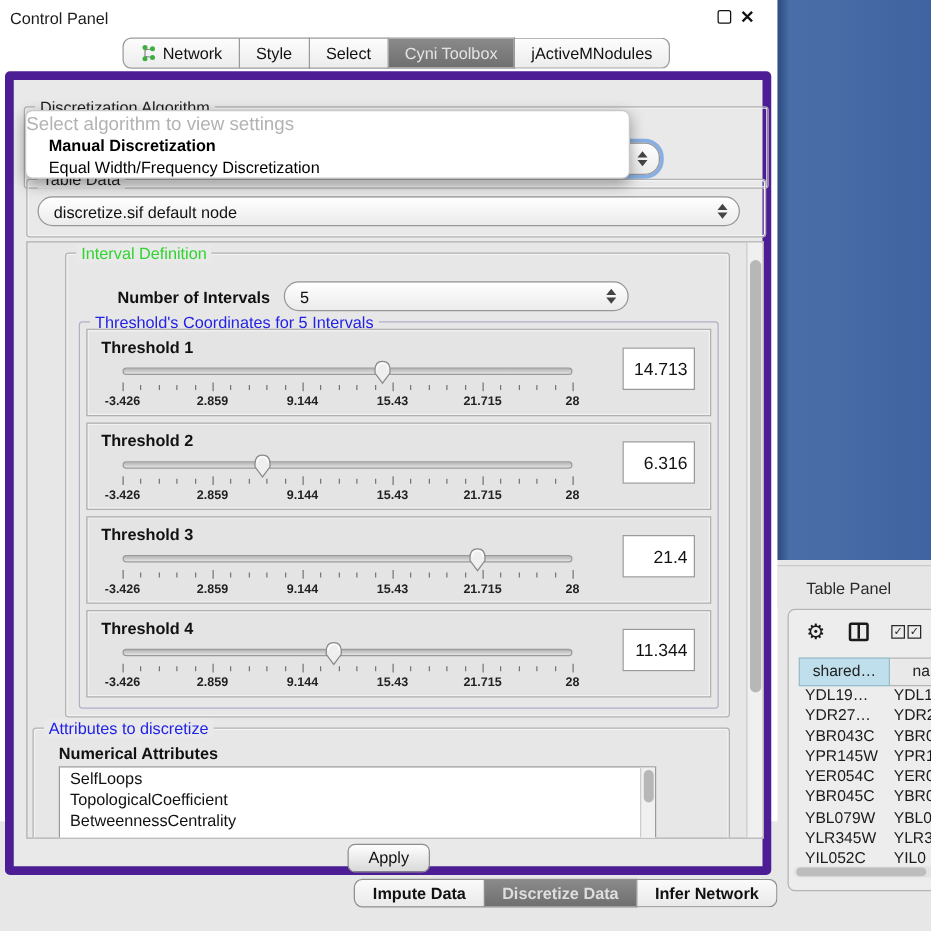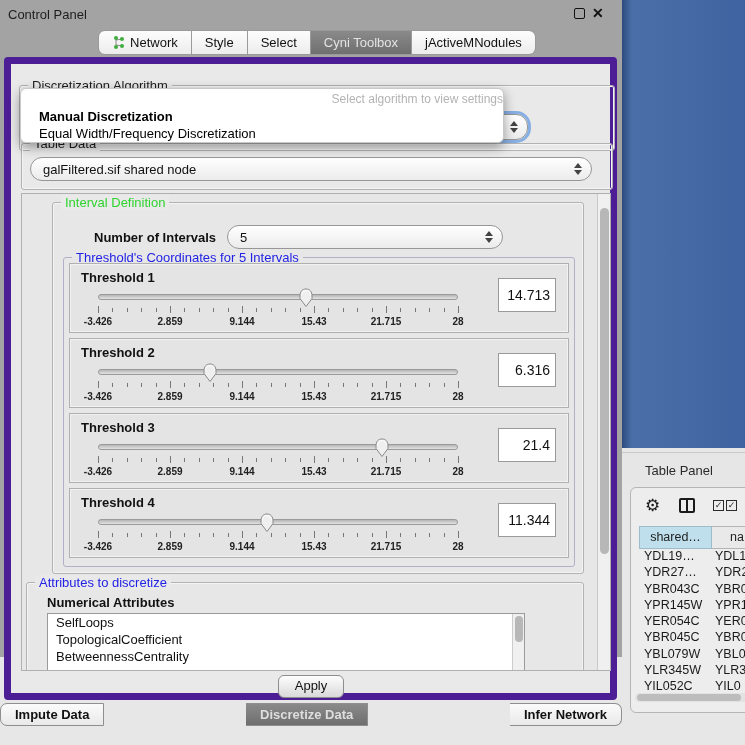--- a/index.html
+++ b/index.html
@@ -1,21 +1,21 @@
 <!DOCTYPE html>
 <html><head>
 <meta charset="utf-8">
 <style>
   * { margin:0; padding:0; box-sizing:border-box; }
   html,body { width:745px; height:745px; }
   body { font-family:"Liberation Sans", sans-serif; background:#e7e7e7; overflow:hidden; position:relative; }
   .abs { position:absolute; }
 
   
-  #control-panel { left:0; top:0; width:622px; height:657px; background:#a3a3a3; }
+  #control-panel { left:0; top:0; width:622px; height:657px; background:#ffffff; }
   .cp-title { left:8px; top:7px; font-size:13px; color:#1d1d1d; }
   .cp-float { left:574px; top:8px; width:11px; height:11px; border:1.5px solid #111; border-radius:2px; }
   .cp-close { left:592px; top:5px; font-size:14px; font-weight:bold; color:#111; }
 
   
   #top-tab-bar { left:0; top:30px; width:622px; display:flex; justify-content:center; }
   .tab { display:flex; align-items:center; gap:5px; padding:4px 13px; font-size:13px; color:#111;
          background:linear-gradient(#fdfdfd,#ececec); border:1px solid #9a9a9a; border-left:none; }
   .tab:first-child { border-left:1px solid #9a9a9a; border-radius:7px 0 0 7px;margin-left:12px; }
   .tab:last-child  { border-radius:0 7px 7px 0; }
@@ -37,21 +37,21 @@
   .spinner { position:absolute; right:9px; top:50%; transform:translateY(-50%); display:flex; flex-direction:column; gap:2px; }
   .spinner i { display:block; width:0; height:0; border-left:4px solid transparent; border-right:4px solid transparent; }
   .spinner .up { border-bottom:5px solid #444; }
   .spinner .dn { border-top:5px solid #444; }
 
   
   #algo-group { left:8px; top:21px; width:596px; height:66px; }
   #algo-combo { left:8px; top:28px; width:500px; height:26px; }
   #algo-popup { left:9px; top:24px; width:484px; height:55px; background:#fff; border:1px solid #c9c9c9; border-radius:6px;
                 box-shadow:0 4px 12px rgba(0,0,0,.38); z-index:5; overflow:hidden; padding-top:2px; }
-  #algo-popup .hint { text-align:right; color:#b3b3b3; font-size:12px; line-height:17px; }
+  #algo-popup .hint { text-align:left; color:#b3b3b3; font-size:15px; line-height:17px; }
   #algo-popup .item { font-size:13px; color:#000; line-height:17px; padding-left:18px; }
   #algo-popup .item.bold { font-weight:bold; }
 
   #table-data-group { left:10px; top:79px; width:592px; height:47px; }
   #table-data-combo { left:8px; top:13px; width:562px; height:24px; }
 
   
   #viewport { left:10px; top:129px; width:590px; height:478px; border:1px solid #b0b0b0; background:#e7e7e7; overflow:hidden; }
   #main-vscroll { position:absolute; right:0; top:0; width:13px; height:100%; background:#f0f0f0; border-left:1px solid #c9c9c9; }
   #main-vscroll .thumb { position:absolute; left:2px; top:14px; width:9px; height:346px; background:#b7b7b7; border-radius:5px; }
@@ -78,21 +78,21 @@
   #attr-group { left:4px; top:388px; width:558px; height:140px; }
   #attr-subtitle { position:absolute; left:20px; top:12px; font-size:13px; font-weight:bold; color:#111; }
   #attr-list { position:absolute; left:20px; top:30px; width:478px; height:70px; background:#fff; border:1px solid #9a9a9a; overflow:hidden; }
   .attr-item { font-size:13px; color:#111; padding:1px 0 1px 8px; }
   #attr-vscroll { position:absolute; right:0; top:0; width:12px; height:100%; background:#f0f0f0; border-left:1px solid #ccc; }
   #attr-vscroll .thumb { position:absolute; left:2px; top:2px; width:8px; height:26px; background:#b7b7b7; border-radius:4px; }
 
   #apply-btn { left:267px; top:611px; width:66px; height:23px; background:linear-gradient(#fefefe,#d9d9d9);
                border:1px solid #8d8d8d; border-radius:6px; font-size:13px; color:#111; text-align:center; line-height:20px; }
 
-  #bottom-tab-bar { left:0; top:703px; width:622px; display:flex; justify-content:space-between;gap:48px; }
+  #bottom-tab-bar { left:0; top:703px; width:622px; display:flex; justify-content:flex-end; }
   .btab { padding:3px 14px; font-size:13px; font-weight:bold; color:#111; background:linear-gradient(#fbfbfb,#e9e9e9);
           border:1px solid #8f8f8f; border-left:none; }
   .btab:first-child { border-left:1px solid #8f8f8f; border-radius:7px 0 0 7px; }
   .btab:last-child { border-radius:0 7px 7px 0; }
   .btab.sel { background:linear-gradient(#8a8a8a,#6f6f6f); color:#dedede; }
 
   
   #net-window { left:622px; top:0; width:123px; height:448px; background:linear-gradient(90deg,#2c4a7e,#4a6fa8 10px,#3f63a0); }
 
   #table-panel-label { left:622px; top:452px; width:123px; height:34px; background:#e6e6e6; border-top:1px solid #cacaca; }
@@ -166,21 +166,21 @@
 
     <div id="algo-popup" class="abs">
       <div class="hint">Select algorithm to view settings</div>
     <div class="item bold">Manual Discretization</div>
         <div class="item">Equal Width/Frequency Discretization</div>
       </div>
 
     <div id="table-data-group" class="group">
       <span class="gtitle dark">Table Data</span>
       <div id="table-data-combo" class="combo">
-        <span>galFiltered.sif shared node</span>
+        <span>discretize.sif default node</span>
         <span class="spinner">
             <i class="up"></i>
             <i class="dn"></i>
           </span>
       </div>
     </div>
 
     <div id="viewport" class="abs">
 
       <div id="interval-group" class="group">

